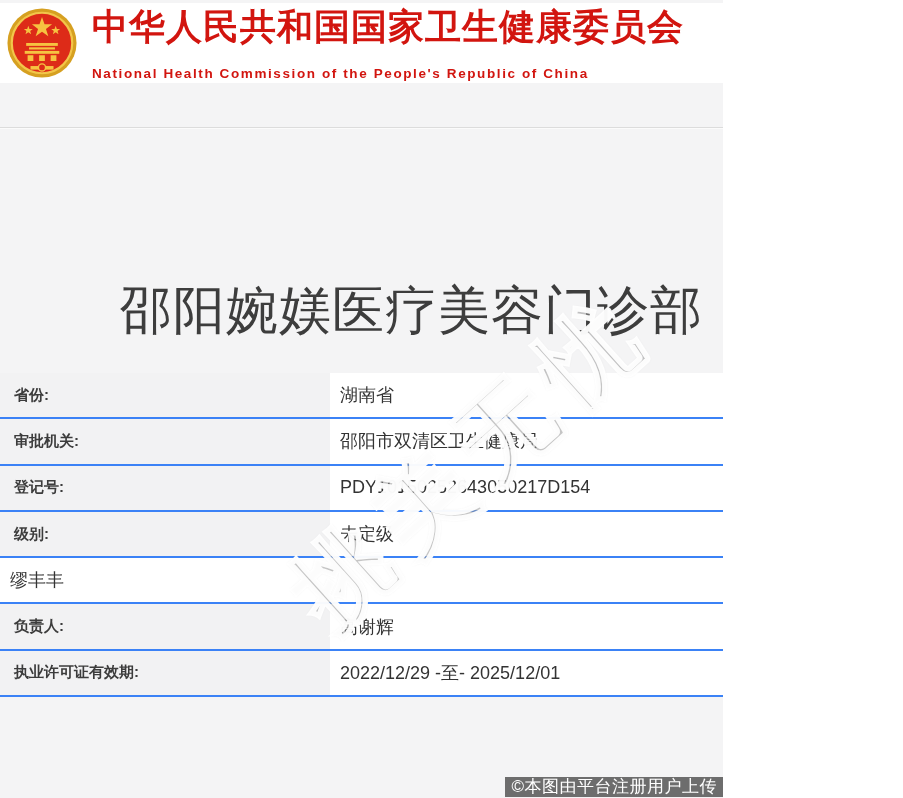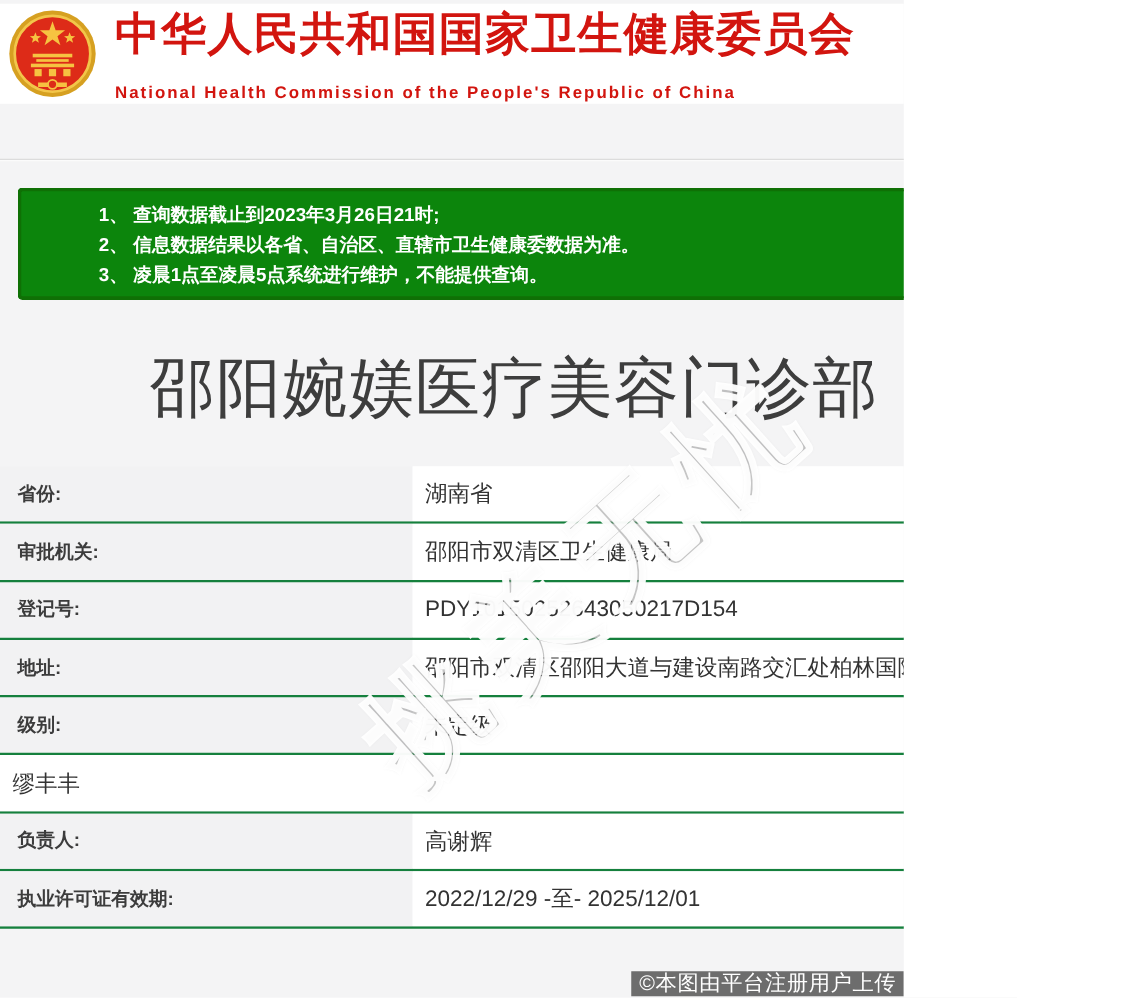--- a/index.html
+++ b/index.html
@@ -47,21 +47,21 @@
     text-align:right;
     font-size:52px;color:#3d3d3d;font-weight:400;
     letter-spacing:1px;white-space:nowrap;
   }
   
   .info-table{
     position:absolute;top:373px;left:0;width:903px;
   }
   .info-row{
     display:flex;height:44.3px;
-    border-bottom:2px solid #15803d;
+    border-bottom:2px solid #3b82f6;
   }
   .info-row:first-child{border-top:none;}
   .cell-label{
     width:330px;flex:0 0 330px;box-sizing:border-box;
     background:#f2f2f3;
     display:flex;align-items:center;
     padding-left:14px;
     font-size:15px;font-weight:bold;color:#3c3c3c;
   }
   .cell-value{
@@ -115,44 +115,35 @@
       <path d="M34 82 h32 v5 h-32 Z" fill="#f6c341"></path>
       <circle cx="50" cy="84" r="5" fill="#dd2b18" stroke="#f6c341" stroke-width="2"></circle>
     </svg>
     <div class="header-titles">
       <div class="header-title-zh">中华人民共和国国家卫生健康委员会</div>
       <div class="header-title-en">National Health Commission of the People's Republic of China</div>
     </div>
   </div>
   <div class="header-divider"></div>
 
-  <div class="notice">
-    <div class="notice-line">1、 查询数据截止到2023年3月26日21时;</div>
-    <div class="notice-line">2、 信息数据结果以各省、自治区、直辖市卫生健康委数据为准。</div>
-    <div class="notice-line">3、 凌晨1点至凌晨5点系统进行维护，不能提供查询。</div>
-  </div>
 
   <div class="result-title">邵阳婉媄医疗美容门诊部</div>
 
   <div class="info-table">
     <div class="info-row">
       <div class="cell-label">省份:</div>
       <div class="cell-value">湖南省</div>
     </div>
     <div class="info-row">
       <div class="cell-label">审批机关:</div>
       <div class="cell-value">邵阳市双清区卫生健康局</div>
     </div>
     <div class="info-row">
       <div class="cell-label">登记号:</div>
       <div class="cell-value">PDY10150252643050217D154</div>
-    </div>
-    <div class="info-row">
-      <div class="cell-label">地址:</div>
-      <div class="cell-value">邵阳市双清区邵阳大道与建设南路交汇处柏林国际9号楼0004001</div>
     </div>
     <div class="info-row">
       <div class="cell-label">级别:</div>
       <div class="cell-value">未定级</div>
     </div>
     <div class="info-row">
       <div class="cell-value">缪丰丰</div>
     </div>
     <div class="info-row">
       <div class="cell-label">负责人:</div>

